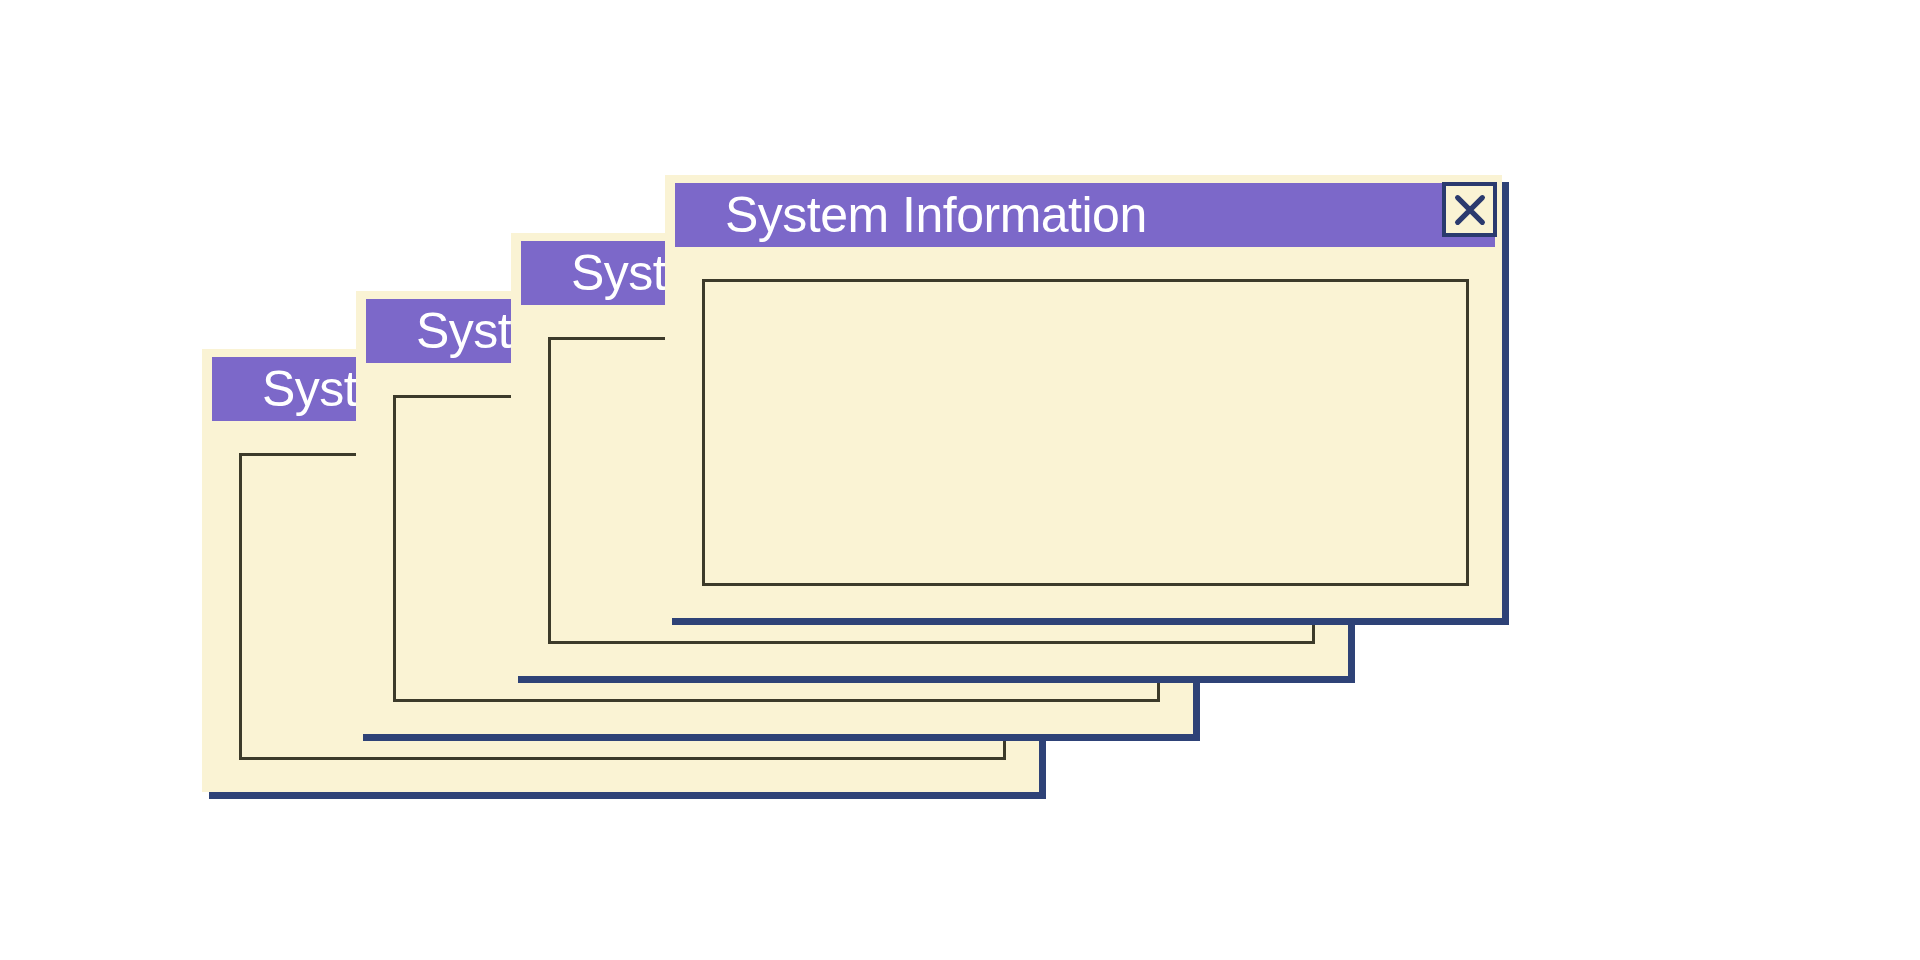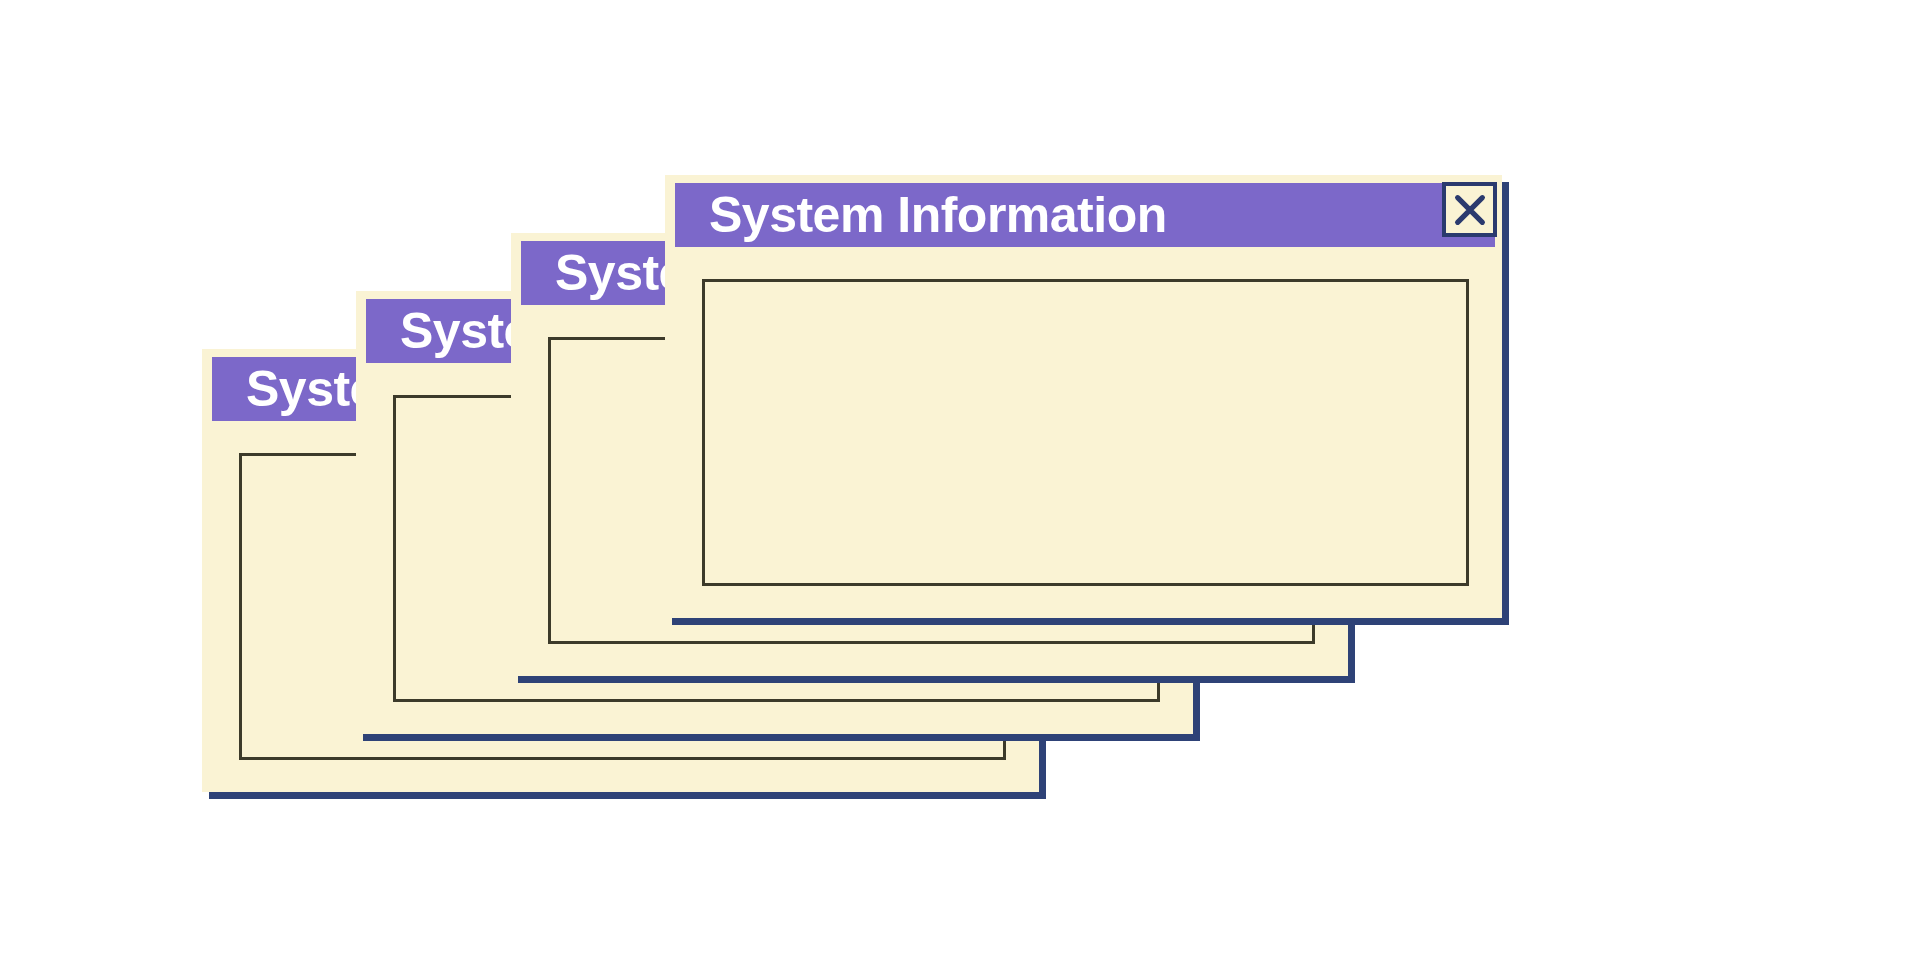--- a/index.html
+++ b/index.html
@@ -33,24 +33,23 @@
     background:var(--titlebar);
     display:flex;
     align-items:center;
     overflow:hidden;
   }
   .titlebar .title{
     color:var(--title-text);
     font-size:50px;
     line-height:64px;
     letter-spacing:-0.5px;
-    padding-left:34px;
+    padding-left:50px;
     white-space:nowrap;
     user-select:none;
-    font-weight:bold;
   }
   .close-btn{
     position:absolute;
     top:7px; right:5px;
     width:55px; height:55px;
     background:var(--window-bg);
     border:4px solid var(--close-x);
     display:flex;
     align-items:center;
     justify-content:center;

